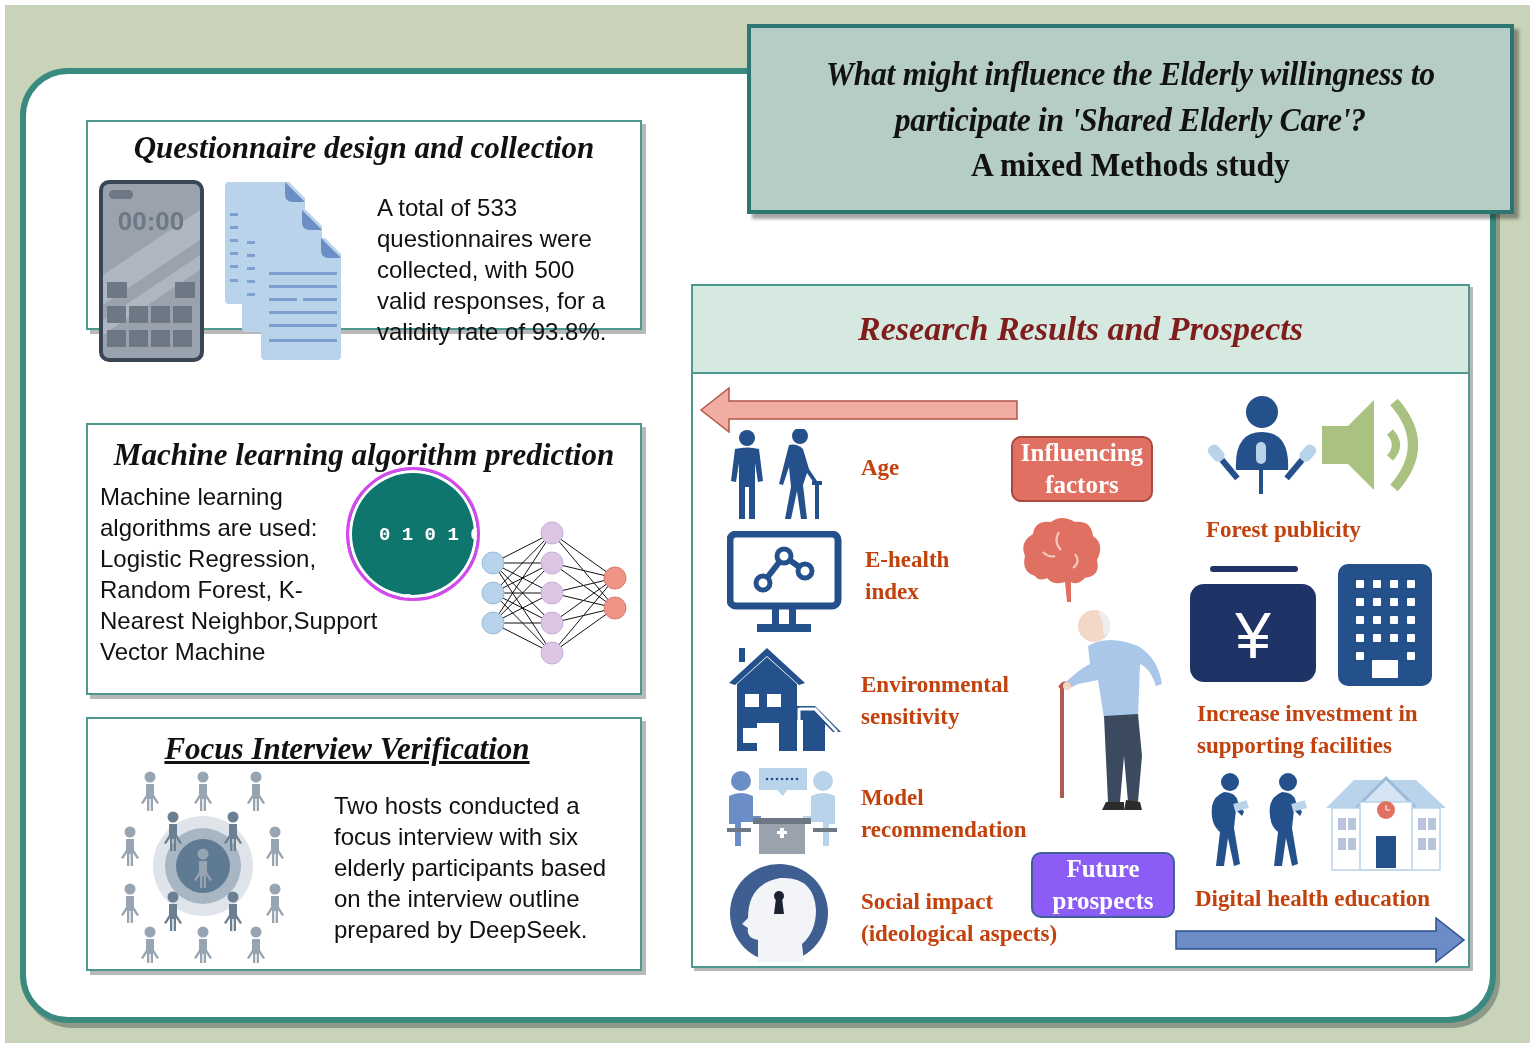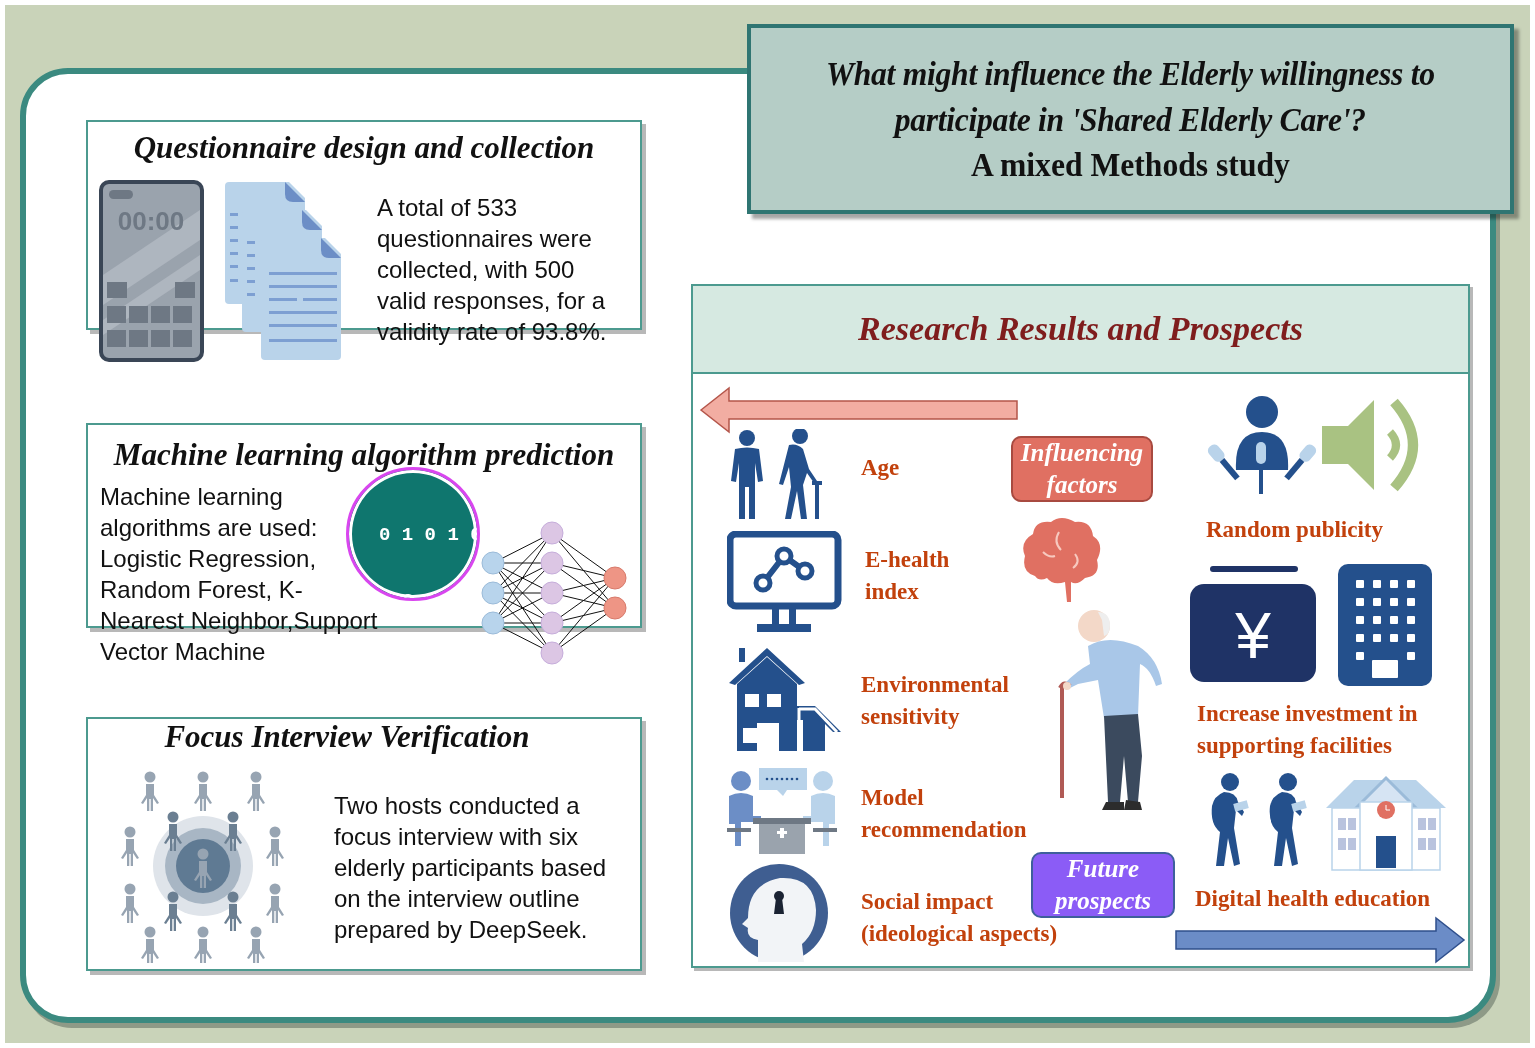--- a/index.html
+++ b/index.html
@@ -29,41 +29,41 @@
     border: 2px solid #4c9a8f; box-shadow: 4px 4px 0 #b8b8b8;
   }
   .panel-title {
     position: absolute; left: 0; right: 0; text-align: center;
     font-family: "Liberation Serif", serif; font-style: italic; font-weight: bold;
     font-size: 31px; color: #111; white-space: nowrap;
   }
   .panel-body { position: absolute; font-size: 24px; line-height: 31px; color: #111; }
 
   #panel-q { top: 120px; height: 210px; }
-  #panel-ml { top: 423px; height: 205px; }
+  #panel-ml { top: 423px; height: 272px; }
   #panel-fi { top: 717px; height: 254px; }
 
   .results {
     position: absolute; left: 691px; top: 284px; width: 779px; height: 684px;
     background: #fff; border: 2px solid #4c9a8f; box-shadow: 3px 3px 0 #b8b8b8;
   }
   .results-header {
     position: absolute; left: 0; top: 0; right: 0; height: 88px;
     background: #d6e9e1; border-bottom: 2px solid #4c9a8f;
     display: flex; align-items: center; justify-content: center;
     font-family: "Liberation Serif", serif; font-style: italic; font-weight: bold;
     font-size: 34px; color: #7f1d1d;
   }
   .factor-label {
     position: absolute; font-family: "Liberation Serif", serif; font-weight: bold;
     font-size: 23px; line-height: 32px; color: #c2410c; white-space: nowrap;
   }
   .badge {
     position: absolute; border-radius: 10px; color: #fff; text-align: center;
-    font-family: "Liberation Serif", serif; font-style: italic; font-weight: bold;
+    font-family: "Liberation Serif", serif; font-weight: bold;
     font-size: 25px; line-height: 32px; display: flex; flex-direction: column; justify-content: center;
   }
   .badge.influ { background: #e07062; border: 2px solid #a84a40; }
   .badge.future { background: #8b5cf6; border: 2px solid #3e5f9c; }
 
   .abs { position: absolute; }
   svg { display: block; }
 </style>
 </head>
 <body>
@@ -215,21 +215,21 @@
         </g>
       <g fill="#ee9585" stroke="#d87a6b">
           <circle cx="135" cy="59" r="11"></circle>
           <circle cx="135" cy="89" r="11"></circle>
         </g>
     </svg>
   </div>
 </div>
 
 <div class="panel" id="panel-fi">
-  <div class="panel-title" style="top:0; padding-right:34px;">Focus Interview Verification</div>
+  <div class="panel-title" style="top:12px; padding-right:34px;text-decoration:underline;">Focus Interview Verification</div>
   <div class="abs" style="left:20px; top:52px;">
     <svg width="180" height="192" viewBox="0 0 180 192">
       <defs>
         <g id="person">
           <circle cx="0" cy="-14" r="5.5"></circle>
           <path d="M-4 -7 L4 -7 L4 4 L9 12 L7 13 L3 7 L3 20 L0.7 20 L0.7 8 L-0.7 8 L-0.7 20 L-3 20 L-3 7 L-7 13 L-9 12 L-4 4 Z"></path>
         </g>
       </defs>
       <circle cx="95" cy="95" r="50" fill="#dfe4ea"></circle>
       <circle cx="95" cy="95" r="38" fill="#a8b6c4"></circle>
@@ -416,21 +416,21 @@
       <g transform="rotate(40 104 70)">
           <rect x="98" y="52" width="12" height="18" rx="5" fill="#b9d3ea"></rect>
           <rect x="101" y="70" width="6" height="24" fill="#24508c"></rect>
         </g>
       <polygon points="124,36 150,36 176,10 176,100 150,74 124,74" fill="#a9c282"></polygon>
       <path d="M192 42 Q204 55 192 68" stroke="#a9c282" stroke-width="8" fill="none"></path>
       <path d="M196 12 Q234 55 196 98" stroke="#a9c282" stroke-width="10" fill="none"></path>
     </svg>
   </div>
   <div class="factor-label" style="left:513px; top:228px;">
-    <div>Random publicity</div>
+    <div>Forest publicity</div>
   </div>
 
   <div class="abs" style="left:497px; top:278px;">
     <svg width="250" height="122" viewBox="0 0 250 122">
       <rect x="20" y="2" width="88" height="6" rx="3" fill="#1f3366"></rect>
       <rect x="0" y="20" width="126" height="98" rx="14" fill="#1f3366"></rect>
       <text x="63" y="94" text-anchor="middle" font-family="Liberation Sans, sans-serif" font-size="64" fill="#fff">¥</text>
       <rect x="148" y="0" width="94" height="122" rx="10" fill="#24508c"></rect>
       <g fill="#fff">
         <rect x="166" y="16" width="8" height="8" rx="1"></rect>

